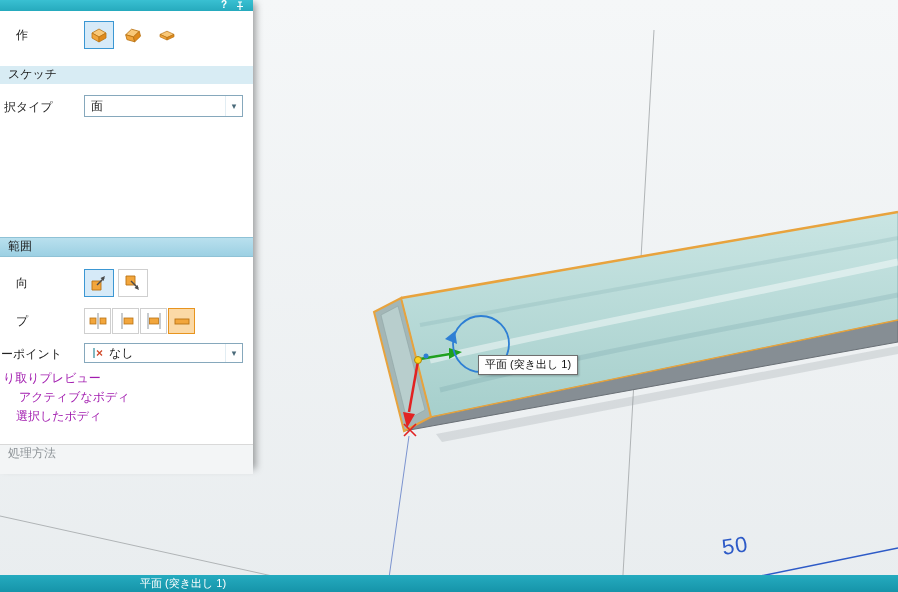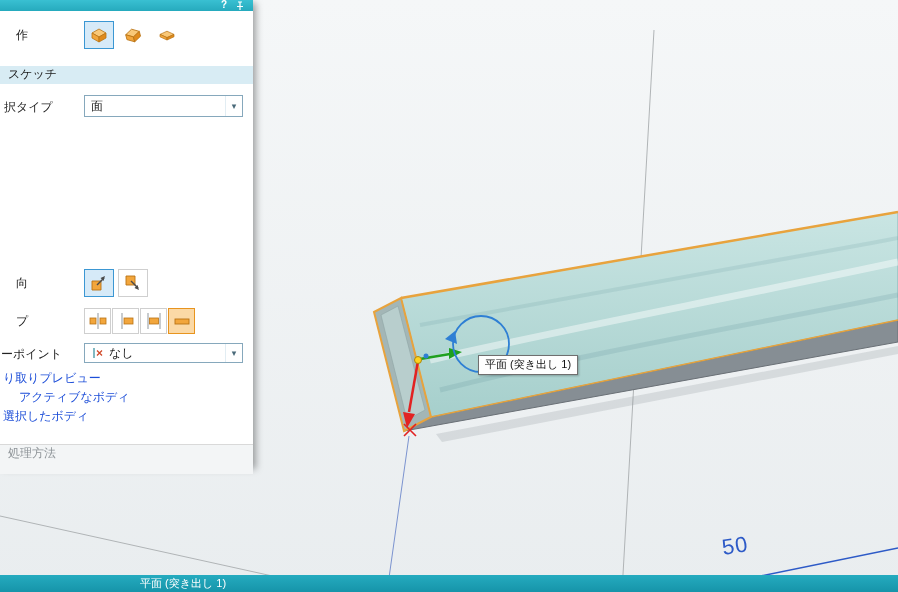--- a/index.html
+++ b/index.html
@@ -38,21 +38,21 @@
   .hdr.sketch{background:#d8ecf4}
   .hdr.extent{background:linear-gradient(#b9e0ee,#9cd0e3);border-top:1px solid #8fc2d6;border-bottom:1px solid #8fc2d6}
   .hdr.gray{color:#8e9498;border-top:1px solid #e2e2e2;background:#fff}
   .hdr.treat{color:#8e9498;border-top:1px solid #d9d9d9;background:#f3f5f6}
   .dd{position:absolute;left:84px;border:1px solid #86a8bc;background:#fff;display:flex;
     align-items:center;padding-left:6px;cursor:pointer}
   .dd .txt{flex:1;white-space:nowrap}
   .dd .chev{width:17px;align-self:stretch;display:flex;align-items:center;justify-content:center;
     color:#4a6a7a;font-size:9px;border-left:1px solid #e2edf3}
   .optrow{position:absolute;left:0;width:253px;display:flex;align-items:center}
-  .opttxt{white-space:nowrap;color:#1d4ed8}
+  .opttxt{white-space:nowrap;color:#a21caf}
 </style>
 </head>
 <body>
 
 <div class="viewport">
   <svg width="898" height="592" viewBox="0 0 898 592">
     <defs>
       <linearGradient id="bg" x1="0" y1="0" x2="0" y2="1">
         <stop offset="0" stop-color="#f5f7f8"></stop>
           <stop offset="1" stop-color="#e9edef"></stop>
@@ -154,20 +154,23 @@
     <span class="lbl" style="left:4px">択タイプ</span>
     <div class="dd" style="top:1px;width:159px;height:22px">
       <span class="txt">面</span>
       <span class="chev">▾</span>
     </div>
   </div>
 
 
 
 
+  <div class="hdr extent" style="top:237px;height:20px">
+    <span>範囲</span>
+  </div>
 
   <div class="row" style="top:266px;height:34px">
     <span class="lbl" style="left:16px">向</span>
     <div class="btns">
       <div class="ibtn sel">
         <svg width="20" height="20" viewBox="0 0 20 20">
           <path d="M3 17 L3 8 L12 8 L12 17 Z" fill="#f2a63c" stroke="#b97314" stroke-width="0.9"></path>
           <path d="M8 12 L15 5" stroke="#4a4a4a" stroke-width="1.4" fill="none"></path>
           <polygon points="16,3 11.5,5 14.5,8" fill="#4a4a4a"></polygon>
         </svg>
@@ -225,21 +228,21 @@
     </div>
   </div>
 
   <div class="optrow" style="top:370px;height:17px">
     <span class="opttxt" style="margin-left:3px">り取りプレビュー</span>
   </div>
   <div class="optrow" style="top:389px;height:17px">
     <span class="opttxt" style="margin-left:19px">アクティブなボディ</span>
   </div>
   <div class="optrow" style="top:408px;height:17px">
-    <span class="opttxt" style="margin-left:3px">選択したボディ</span>
+    <span class="opttxt" style="margin-left:16px">選択したボディ</span>
   </div>
 
   <div class="hdr treat" style="top:444px;height:30px">
     <span>処理方法</span>
   </div>
 </div>
 
 <div class="statusbar">
   <span>平面 (突き出し 1)</span>
 </div>

